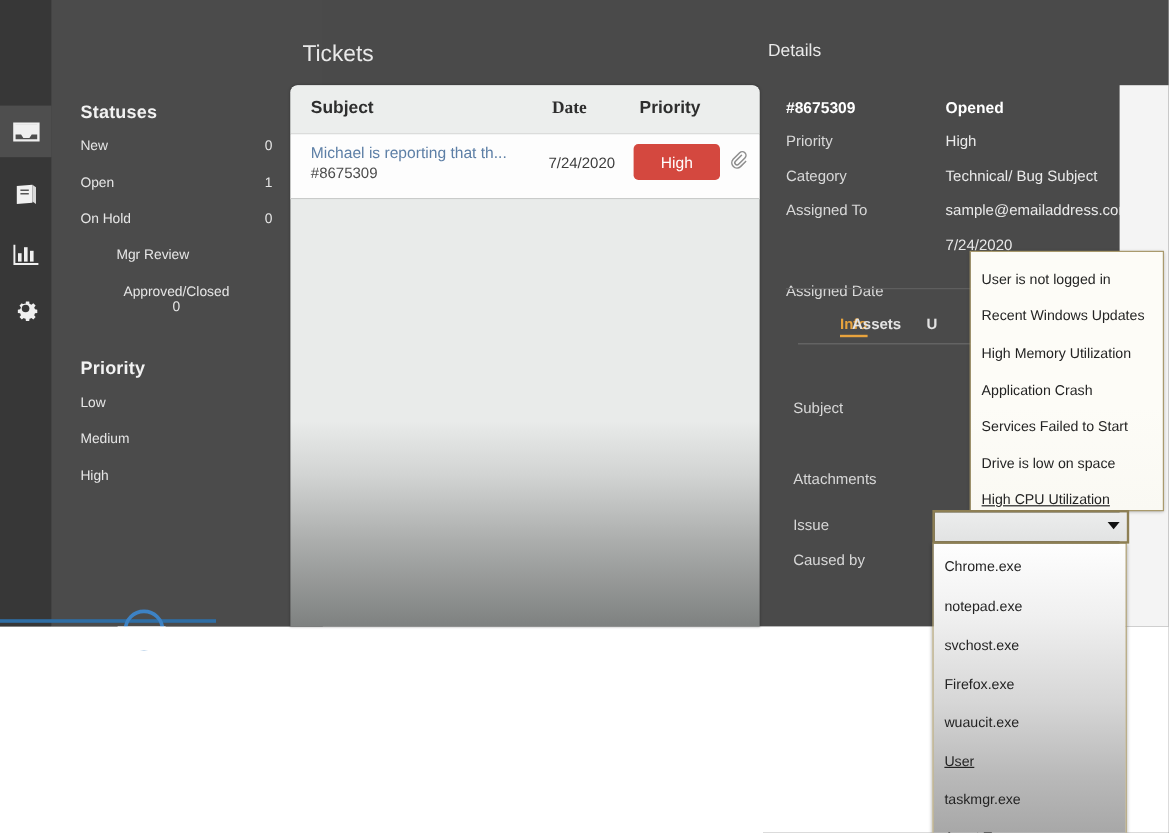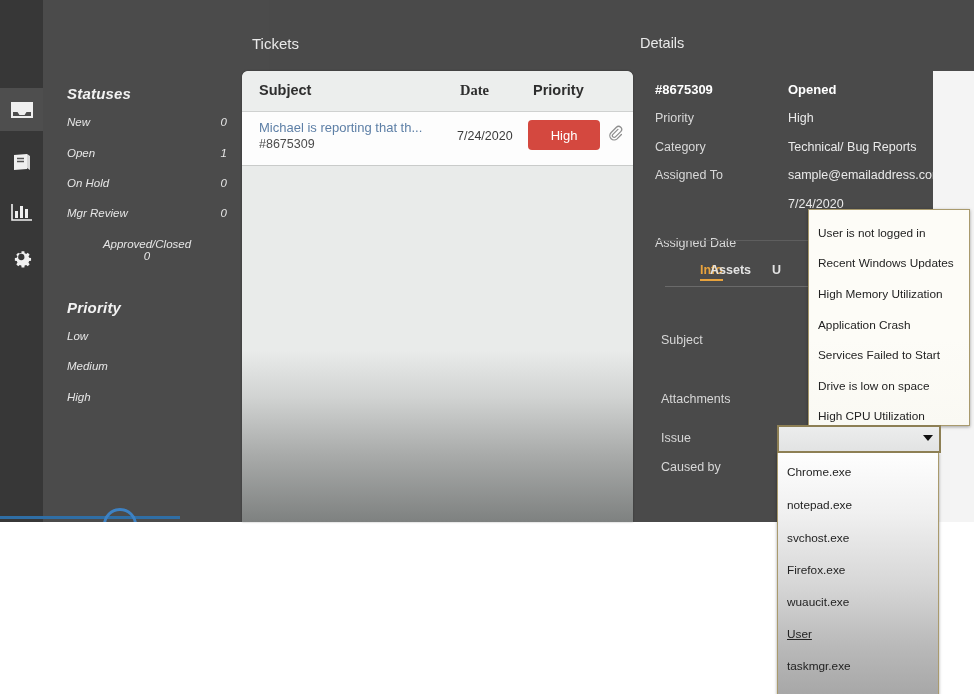--- a/index.html
+++ b/index.html
@@ -24,36 +24,35 @@
     position:absolute;left:0;width:43px;height:43px;
     display:flex;align-items:center;justify-content:center;
     cursor:pointer;
   }
   .rail-item.active{background:#4e4e4e;}
   .rail-item svg{display:block;}
   
   #sidebar{
     position:absolute;left:43px;top:0;width:226px;height:522px;
     background:#4b4b4b;
-    font-style:italic;
   }
   .side-head{
     position:absolute;left:24px;
     color:#f2f2f2;font-size:15px;font-weight:bold;letter-spacing:.2px;
   }
   .side-row{
     position:absolute;left:24px;width:160px;
     color:#e6e6e6;font-size:11.5px;
     display:flex;justify-content:space-between;align-items:center;
   }
   .side-row .cnt{color:#e6e6e6;font-size:11.5px;}
   
   #tickets-label{
     position:absolute;left:252px;top:35px;
-    color:#e9e9e9;font-size:15px;
+    color:#e9e9e9;font-size:19px;
   }
   #ticket-panel{
     position:absolute;left:242px;top:71px;width:391px;height:451px;
     background:linear-gradient(to bottom,#e9ebea 0%,#e9ebea 62%,#d2d4d3 72%,#a9abaa 85%,#7e8180 100%);
     border-radius:6px 6px 0 0;
     box-shadow:0 0 2px rgba(0,0,0,.35);
     overflow:hidden;
   }
   #tp-header{
     position:absolute;left:0;top:0;width:391px;height:40px;
@@ -240,21 +239,21 @@
       <span class="cnt">0</span>
     </div>
     <div class="side-row" style="top:147px;">
       <span>Open</span>
       <span class="cnt">1</span>
     </div>
     <div class="side-row" style="top:177px;">
       <span>On Hold</span>
       <span class="cnt">0</span>
     </div>
-    <div class="side-row" style="top:207px;">
+    <div class="side-row" style="top:207px;margin-left:30px;">
       <span>Mgr Review</span>
       <span class="cnt">0</span>
     </div>
     <div class="side-row" style="top:238px;flex-direction:column;">
       <span>Approved/Closed</span>
       <span class="cnt">0</span>
     </div>
 
     <div class="side-head" style="top:299px;">Priority</div>
 
@@ -294,21 +293,21 @@
 
   <div id="details-label">Details</div>
 
   <div class="d-val d-bold" style="left:655px;top:82px;">#8675309</div>
   <div class="d-val d-bold" style="left:788px;top:82px;text-align:right;">Opened</div>
 
   <div class="d-lab" style="left:655px;top:111px;">Priority</div>
   <div class="d-val" style="left:788px;top:111px;">High</div>
 
   <div class="d-lab" style="left:655px;top:140px;">Category</div>
-  <div class="d-val" style="left:788px;top:140px;">Technical/ Bug Reports</div>
+  <div class="d-val" style="left:788px;top:140px;">Technical/ Bug Subject</div>
 
   <div class="d-lab" style="left:655px;top:168px;">Assigned To</div>
   <div class="d-val" style="left:788px;top:168px;">sample@emailaddress.com</div>
 
   <div class="d-lab" style="left:655px;top:197px;margin-top:39px;">Assigned Date</div>
   <div class="d-val" style="left:788px;top:197px;">7/24/2020</div>
 
   <div id="d-divider"></div>
 
   <div id="tabs">
@@ -334,21 +333,21 @@
 <div id="blue-ring"></div>
 <div id="blue-ring-mask"></div>
 
 <div id="dd-issue" class="dd">
   <div class="dd-item" style="top:16px;">User is not logged in</div>
   <div class="dd-item" style="top:46px;">Recent Windows Updates</div>
   <div class="dd-item" style="top:77px;">High Memory Utilization</div>
   <div class="dd-item" style="top:108px;">Application Crash</div>
   <div class="dd-item" style="top:138px;">Services Failed to Start</div>
   <div class="dd-item" style="top:169px;">Drive is low on space</div>
-  <div class="dd-item" style="top:199px;">High CPU Utilization</div>
+  <div class="dd-item" style="top:199px;text-decoration:underline;">High CPU Utilization</div>
 </div>
 
 <div id="sel-issue" title="">
   <div id="sel-arrow"></div>
 </div>
 
 <div id="dd-cause" class="dd">
   <div class="dd-item" style="top:12px;">Chrome.exe</div>
   <div class="dd-item" style="top:45px;">notepad.exe</div>
   <div class="dd-item" style="top:78px;">svchost.exe</div>

